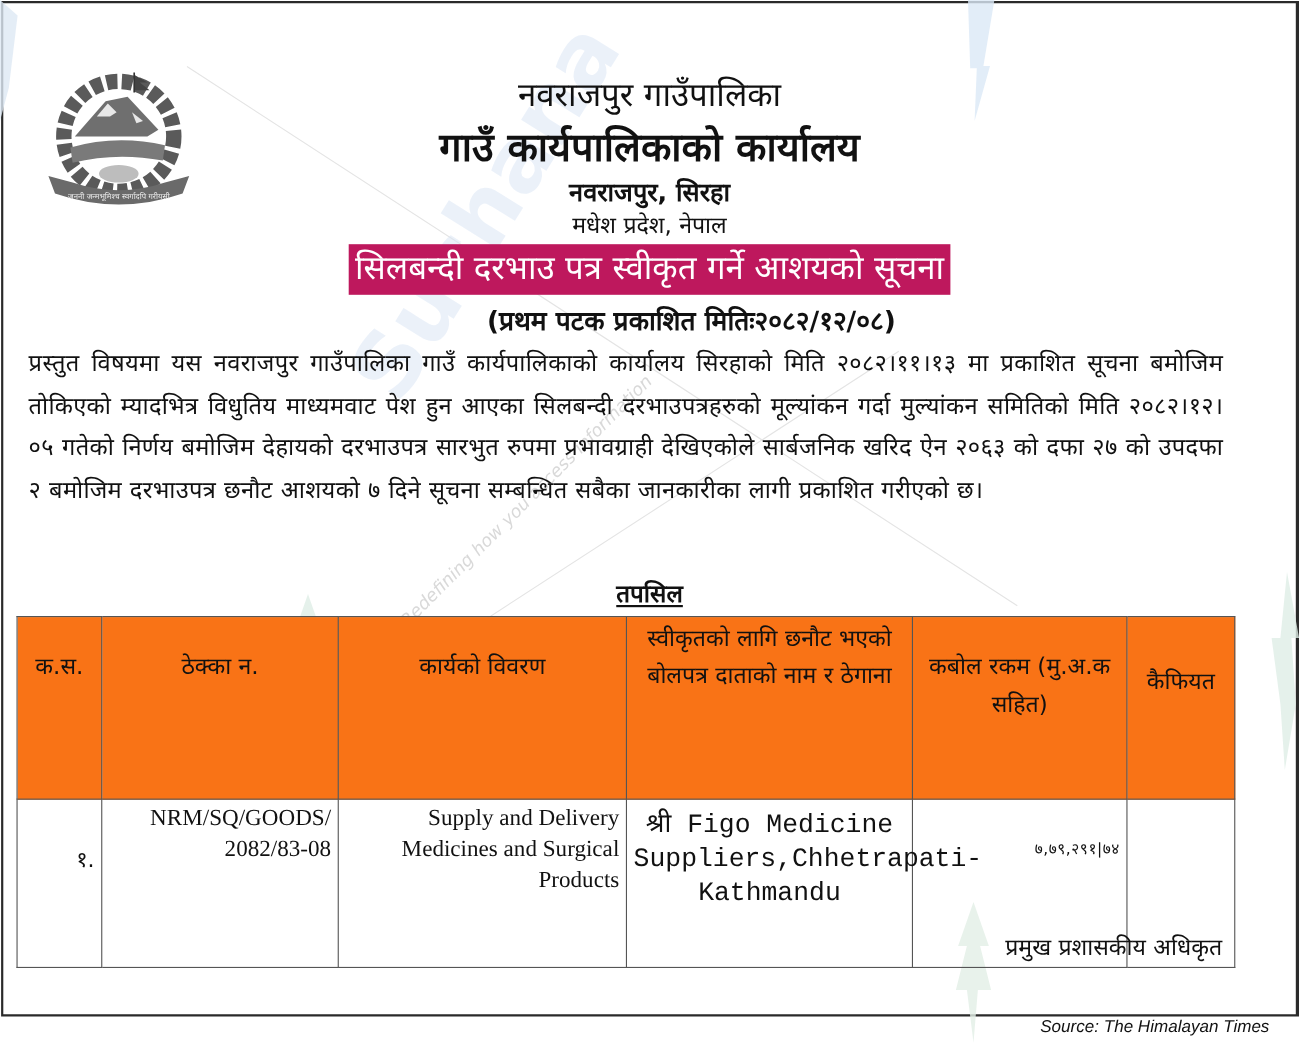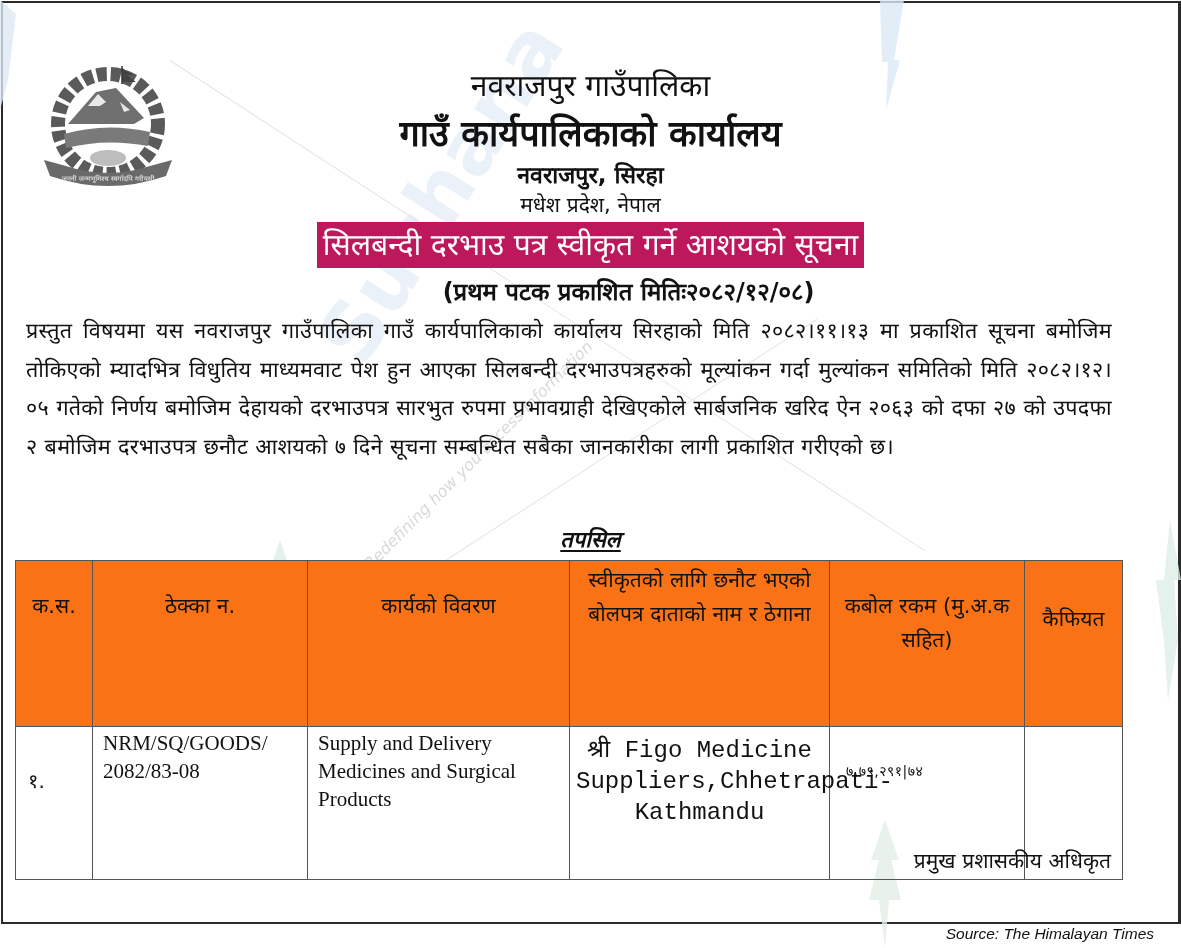--- a/index.html
+++ b/index.html
@@ -41,34 +41,34 @@
 
   .body-text {
     position: absolute; left: 26px; top: 312px; width: 1086px;
     font-size: 21.5px; line-height: 38.5px; text-align: justify; text-align-last: left;
     letter-spacing: 0.3px;
   }
   .section-title {
     position: absolute; top: 523px; left: 0; width: 1181px; text-align: center;
     font-size: 22px; font-weight: bold;
   }
-  .section-title span { text-decoration: underline; text-underline-offset: 3px; font-style: italic; }
+  .section-title span { text-decoration: underline; text-underline-offset: 3px; }
 
   table.tbl {
     position: absolute; left: 15px; top: 560px; width: 1107px; border-collapse: collapse;
     table-layout: fixed;
   }
   .tbl th, .tbl td { border: 1.5px solid #555; vertical-align: top; }
   .tbl thead th {
     background: #f97316; font-weight: normal; font-size: 21px; line-height: 34px;
     height: 124px; padding: 0 4px; text-align: center;
   }
   .tbl thead th.top { padding-top: 28px; vertical-align: top; }
   .tbl thead th.top2 { padding-top: 2px; }
-  .tbl tbody td { height: 112px; padding: 0 6px; }
+  .tbl tbody td { height: 112px; padding: 0 6px; text-align: right; }
   .tbl td.sn { font-size: 20px; padding-top: 40px; padding-left: 12px; }
   .tbl td.serif {
     font-family: "Liberation Serif", serif; font-size: 21px; line-height: 28px; padding-top: 2px;
   }
   .tbl td.center { text-align: center; }
   .tbl td.amt { font-size: 14px; padding-top: 34px; padding-left: 16px; letter-spacing: 0.5px; }
 
   .signatory { position: absolute; right: 70px; top: 846px; font-size: 21px; }
   .source {
     position: absolute; right: 27px; top: 925px; font-family: "Liberation Sans", sans-serif;

